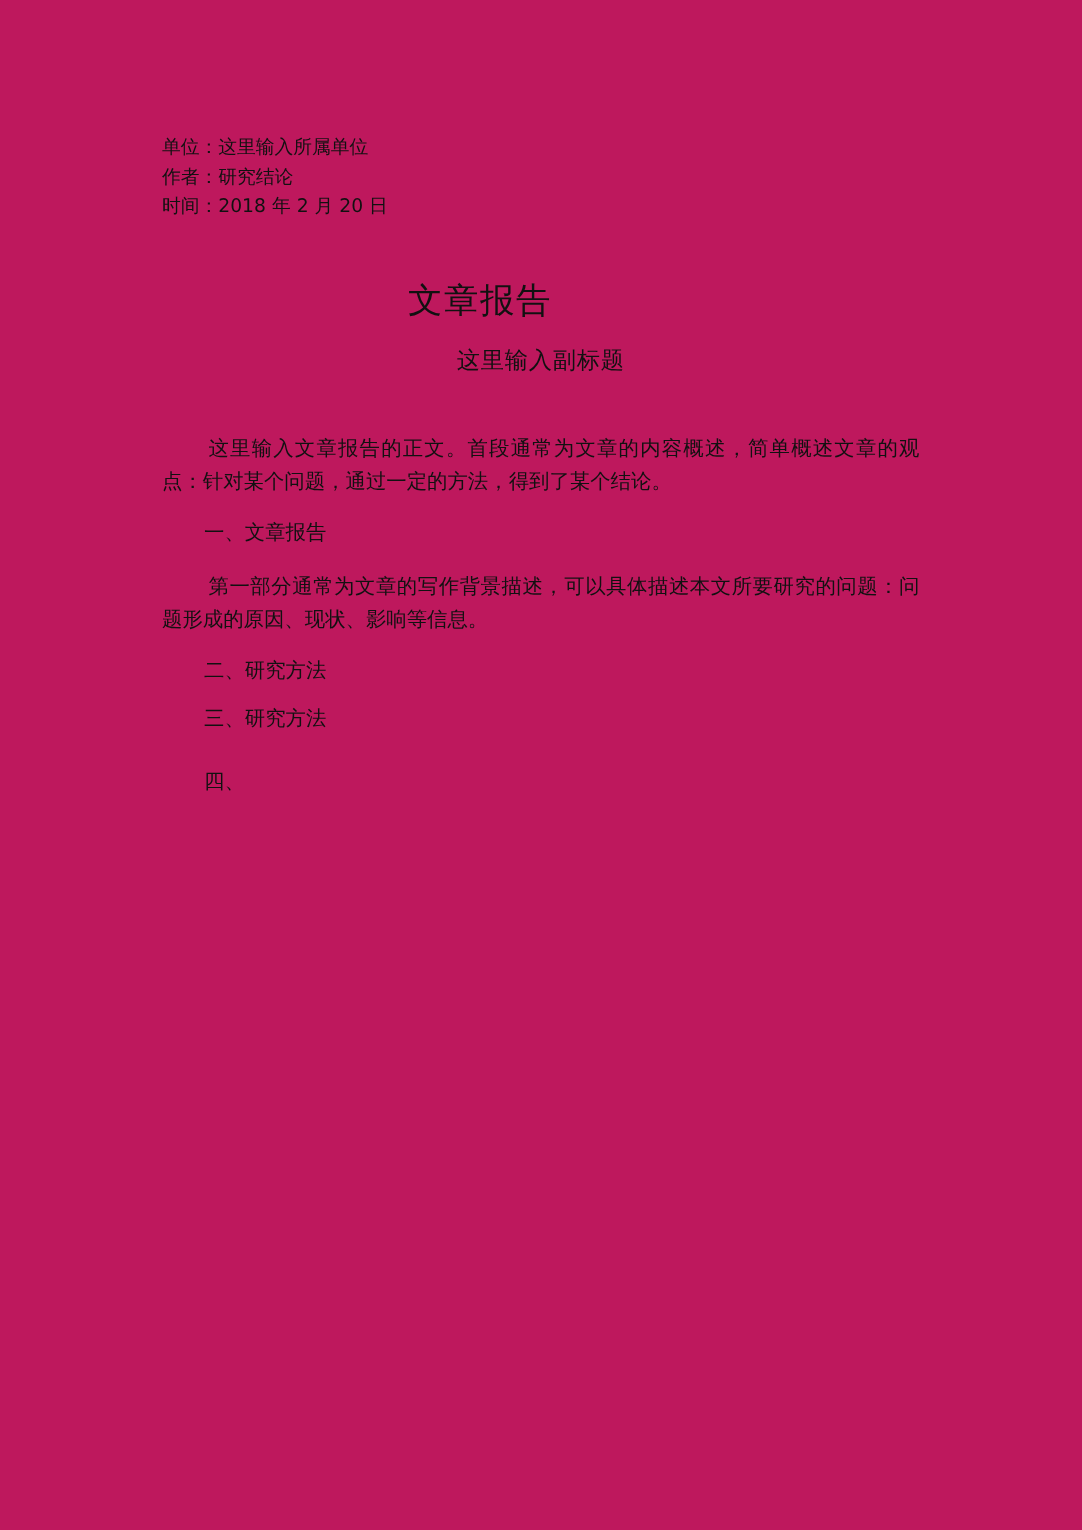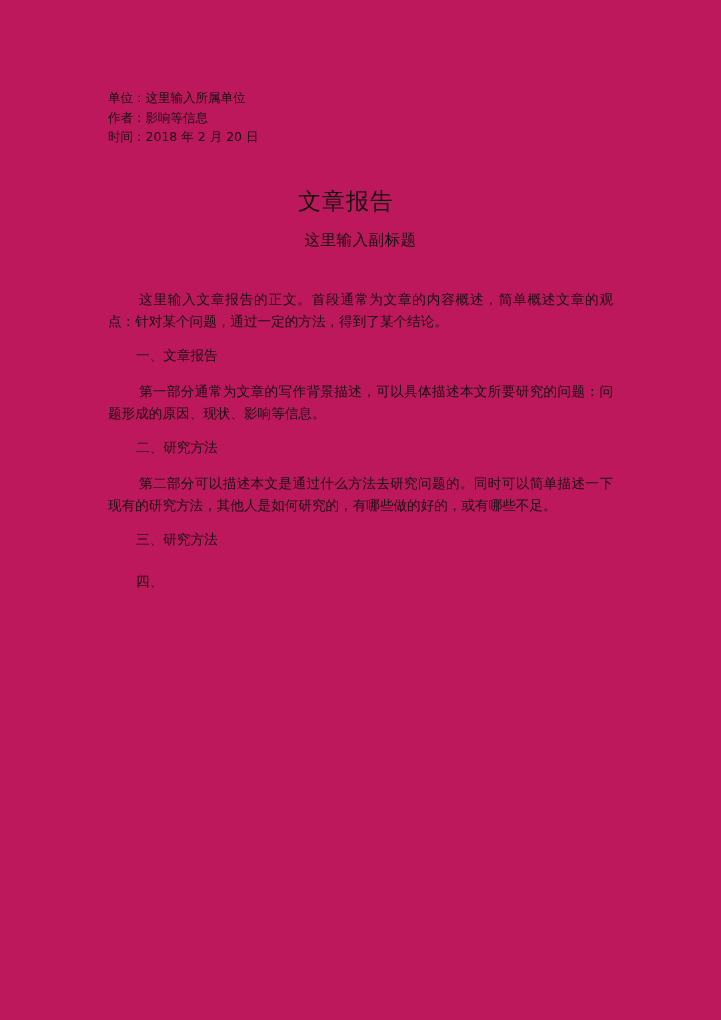--- a/index.html
+++ b/index.html
@@ -31,21 +31,20 @@
     }
     .meta-line { white-space: nowrap; }
     .title {
       position: absolute;
       left: 0; width: 640px;
       top: 186px;
       text-align: center;
       font-size: 23px;
       line-height: 30px;
       letter-spacing: 1px;
-      margin-left: 26px;
     }
     .subtitle {
       position: absolute;
       left: 0; width: 721px;
       top: 229px;
       text-align: center;
       font-size: 15.5px;
       line-height: 22px;
       letter-spacing: 0.5px;
     }
@@ -69,34 +68,33 @@
       line-height: 22px;
     }
   </style>
 </head>
 <body>
 
 <div class="page">
 
   <div class="meta">
     <div class="meta-line">单位：这里输入所属单位</div>
-    <div class="meta-line">作者：影响等信息</div>
+    <div class="meta-line">作者：研究结论</div>
     <div class="meta-line">时间：2018 年 2 月 20 日</div>
   </div>
 
   <div class="title">文章报告</div>
   <div class="subtitle">这里输入副标题</div>
 
   <div class="body">
     <p class="para">这里输入文章报告的正文。首段通常为文章的内容概述，简单概述文章的观点：针对某个问题，通过一定的方法，得到了某个结论。</p>
 
     <div class="heading">一、文章报告</div>
     <p class="para">第一部分通常为文章的写作背景描述，可以具体描述本文所要研究的问题：问题形成的原因、现状、影响等信息。</p>
 
     <div class="heading">二、研究方法</div>
-    <p class="para">第二部分可以描述本文是通过什么方法去研究问题的。同时可以简单描述一下现有的研究方法，其他人是如何研究的，有哪些做的好的，或有哪些不足。</p>
 
     <div class="heading">三、研究方法</div>
 
     <div class="heading" style="margin-top:20px;">四、</div>
   </div>
 
 </div>
 
 </body></html>

